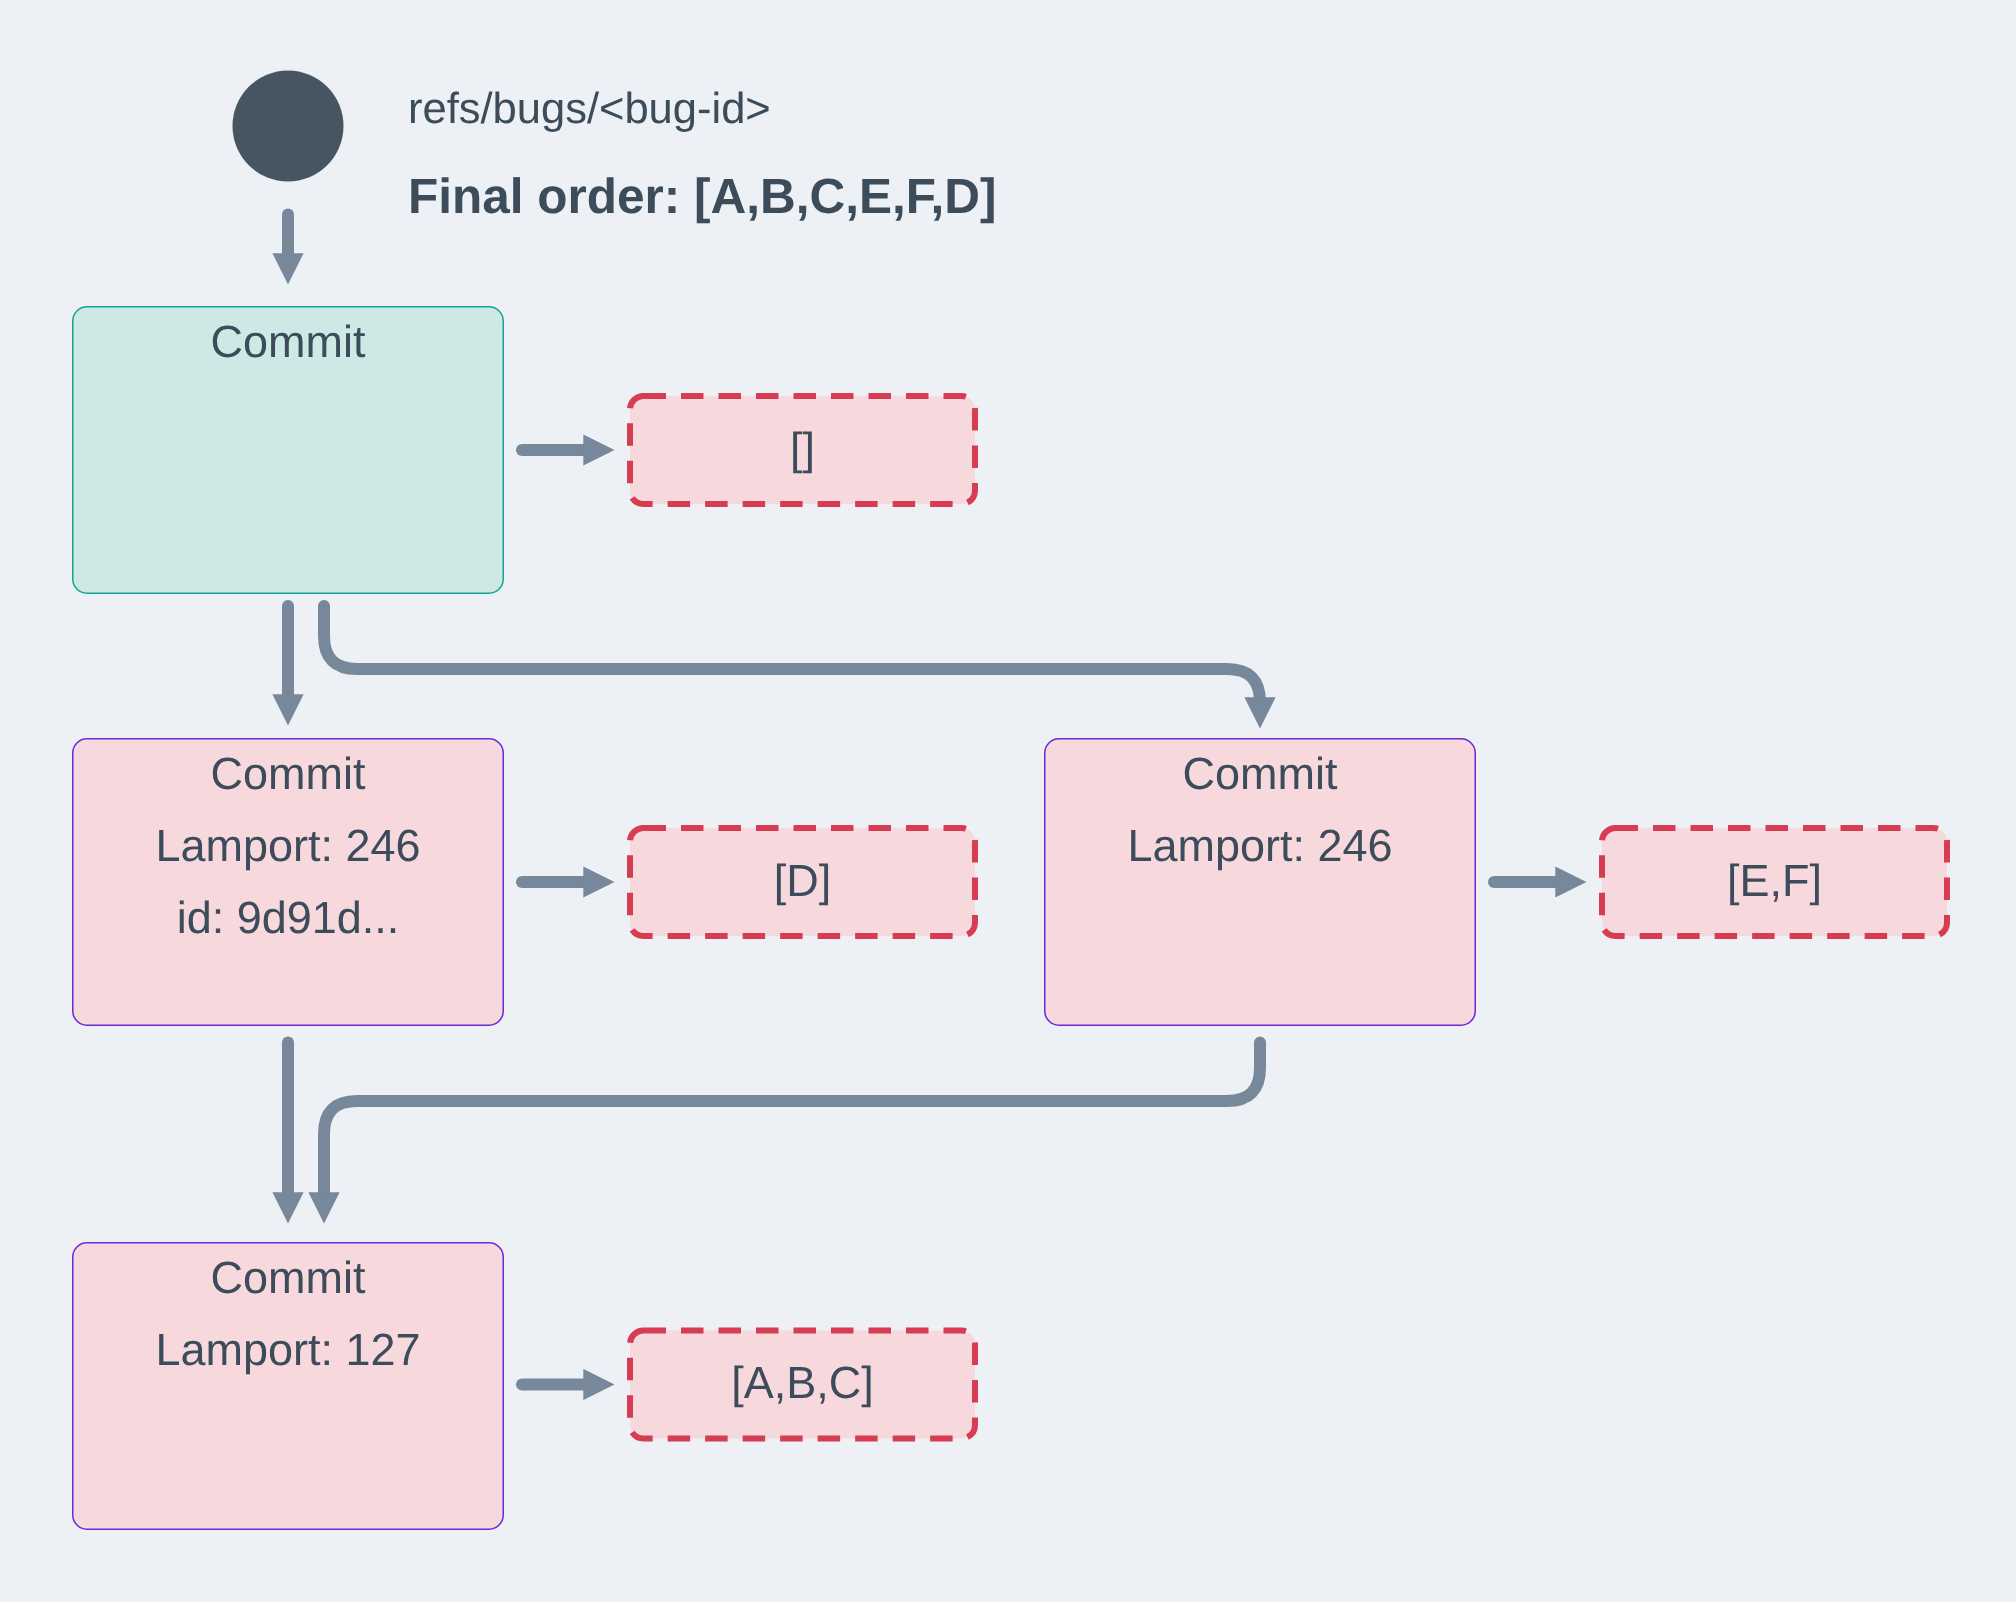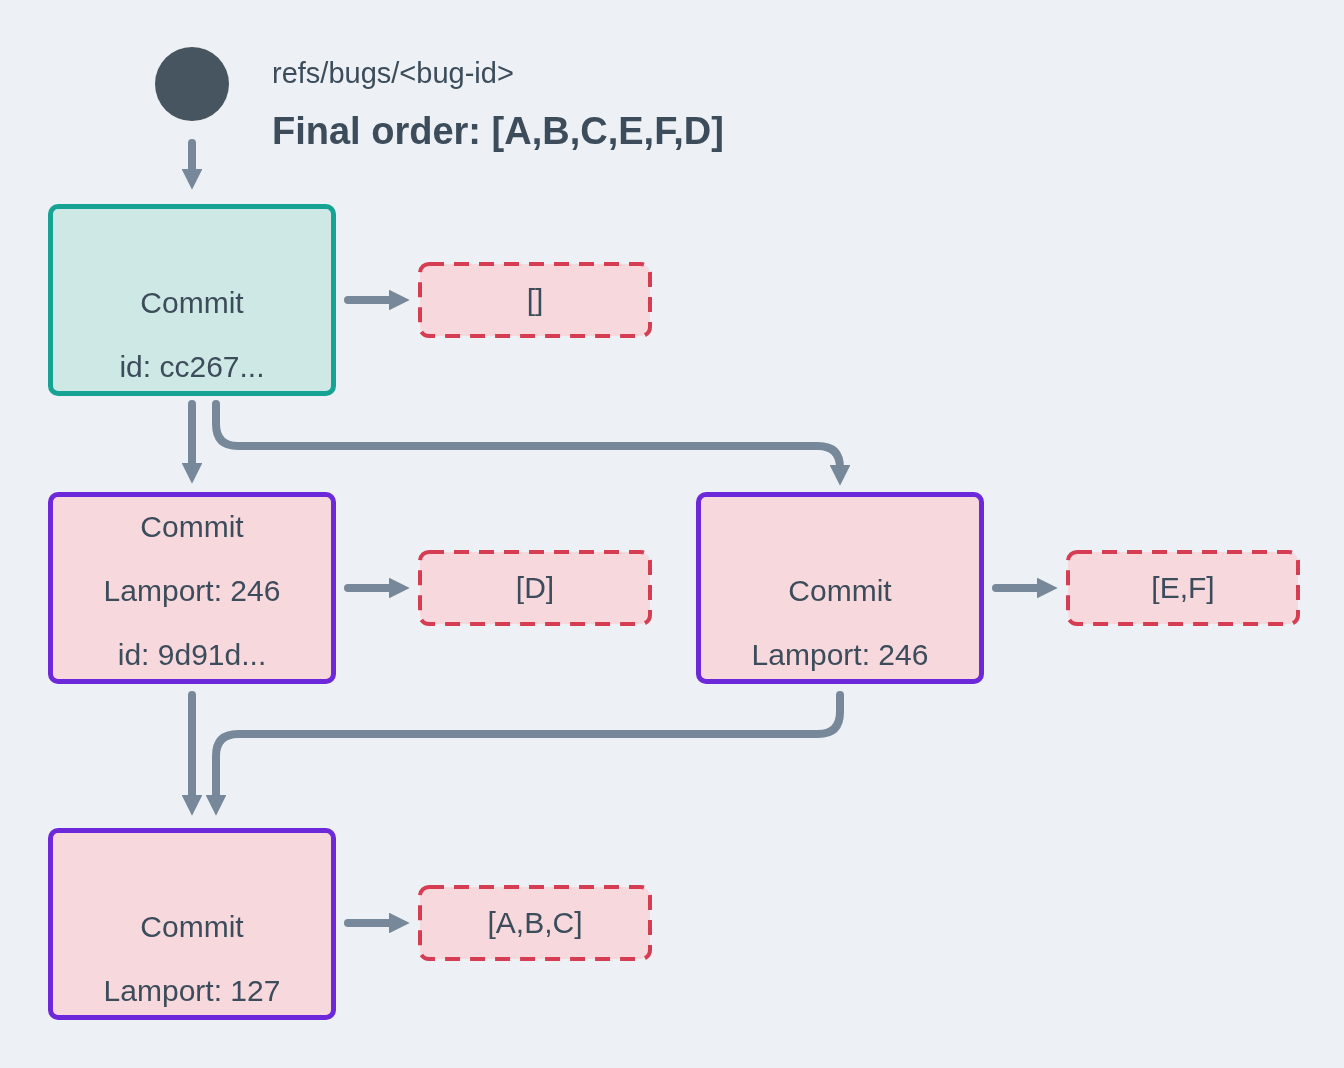--- a/index.html
+++ b/index.html
@@ -50,41 +50,40 @@
     left: 272px;
     top: 56px;
     font-size: 29px;
     line-height: 34px;
     white-space: nowrap;
   }
   .final-order {
     position: absolute;
     left: 272px;
     top: 114px;
-    font-size: 38px;
+    font-size: 33px;
     line-height: 34px;
     font-weight: bold;
     white-space: nowrap;
   }
   .commit-node {
     position: absolute;
     width: 288px;
     height: 192px;
     box-sizing: border-box;
-    border: 5px solid #6d28d9;
+    border: 1px solid #6d28d9;
     background: #f7d8dd;
     border-radius: 10px;
     display: flex;
     flex-direction: column;
     align-items: center;
-    justify-content: flex-end;
+    justify-content: flex-start;
     font-size: 30px;
     line-height: 48px;
     text-align: center;
-    gap: 16px;
   }
   .commit-node.head {
     border-color: #16a394;
     background: #cee9e5;
   }
   .ops-label {
     position: absolute;
     width: 230px;
     height: 72px;
     display: flex;
@@ -121,21 +120,20 @@
     <path class="edge" marker-end="url(#arrowhead)" d="M996 588 H1040"></path>
     <path class="edge" marker-end="url(#arrowhead)" d="M348 923 H392"></path>
   </svg>
 
   <div class="ref-dot"></div>
   <div class="ref-name">refs/bugs/&lt;bug-id&gt;</div>
   <div class="final-order">Final order: [A,B,C,E,F,D]</div>
 
   <div class="commit-node head" style="left:48px; top:204px;">
     <div>Commit</div>
-    <div>id: cc267...</div>
   </div>
 
   <div class="commit-node" style="left:48px; top:492px;">
     <div>Commit</div>
     <div>Lamport: 246</div>
     <div>id: 9d91d...</div>
   </div>
 
   <div class="commit-node" style="left:696px; top:492px;">
     <div>Commit</div>

